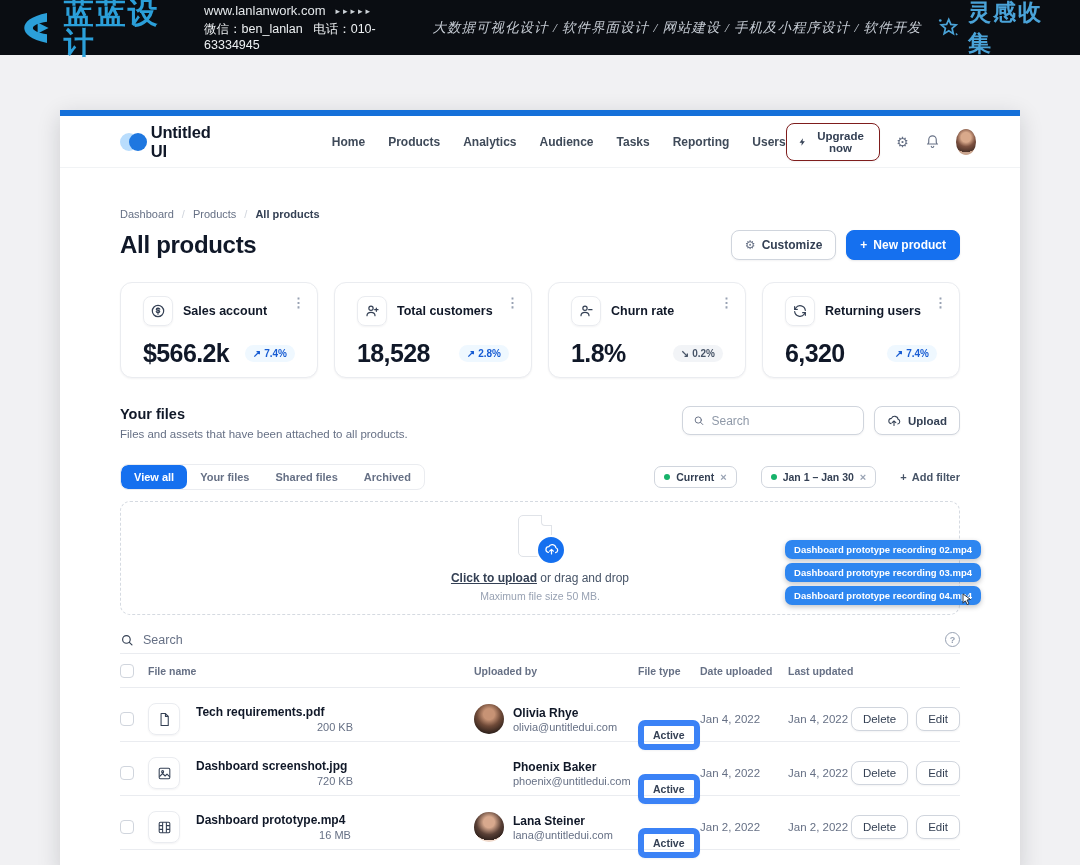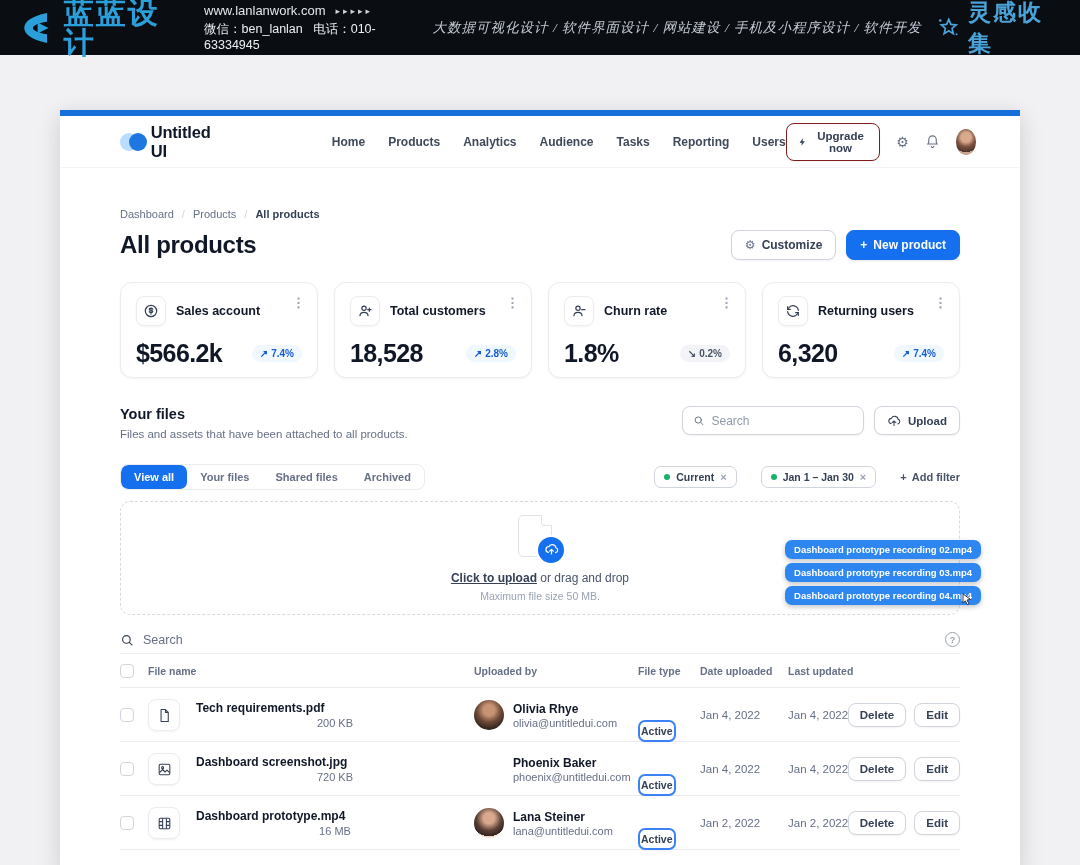--- a/index.html
+++ b/index.html
@@ -54,21 +54,21 @@
   .btn-secondary { display:flex; align-items:center; gap:6px; border:1px solid #d0d5dd; border-radius:8px;
                    background:#fff; padding:7px 13px; font-size:12px; font-weight:700; color:#344054;
                    box-shadow:0 1px 2px rgba(16,24,40,.05); cursor:pointer; }
   .btn-primary { display:flex; align-items:center; gap:6px; border:1px solid #1570ef; border-radius:8px;
                  background:#1570ef; padding:7px 13px; font-size:12px; font-weight:700; color:#fff;
                  box-shadow:0 1px 2px rgba(16,24,40,.1); cursor:pointer; }
 
   
   .stats-row { margin-top:22px; display:flex; gap:16px; }
   .stat-card { flex:1; height:96px; border:1px solid #eaecf0; border-radius:12px; background:#fff;
-               box-shadow:0 1px 2px rgba(16,24,40,.05); padding:13px 15px; position:relative; }
+               box-shadow:0 1px 2px rgba(16,24,40,.05); padding:13px 22px; position:relative; }
   .stat-head { display:flex; align-items:center; gap:10px; }
   .stat-icon { width:30px; height:30px; border:1px solid #eaecf0; border-radius:8px; display:flex;
                align-items:center; justify-content:center; color:#344054; box-shadow:0 1px 2px rgba(16,24,40,.05); }
   .stat-label { font-size:12.5px; font-weight:700; color:#101828; }
   .stat-dots { position:absolute; right:12px; top:12px; color:#98a2b3; font-size:13px; font-weight:700; cursor:pointer; }
   .stat-value-row { margin-top:13px; display:flex; align-items:center; justify-content:space-between; }
   .stat-value { font-size:25px; font-weight:800; color:#101828; letter-spacing:-.6px; }
   .badge { display:flex; align-items:center; gap:3px; border-radius:999px; padding:3px 8px;
            font-size:10px; font-weight:700; }
   .badge.blue { background:#eff8ff; color:#175cd3; }
@@ -135,26 +135,26 @@
   .checkbox { width:14px; height:14px; border:1.5px solid #d0d5dd; border-radius:4px; background:#fff; cursor:pointer; }
   .tbl-row { height:54px; border-bottom:1px solid #eaecf0; }
   .file-type-icon { width:32px; height:32px; border:1px solid #eaecf0; border-radius:8px; display:flex;
                     align-items:center; justify-content:center; color:#344054; box-shadow:0 1px 2px rgba(16,24,40,.05); }
   .f-name { font-size:12px; font-weight:700; color:#101828; }
   .f-size { font-size:11px; color:#667085; margin-top:2px;text-align:center; }
   .uploader { display:flex; align-items:center; gap:9px; }
   .u-avatar { width:30px; height:30px; border-radius:50%; flex:none; }
   .u-name { font-size:12px; font-weight:600; color:#101828; }
   .u-email { font-size:11px; color:#667085; margin-top:1px; }
-  .status-badge { display:inline-block; border:2px solid #3b82f6; border-radius:7px; padding:3px 1px;
+  .status-badge { display:inline-block; border:6px solid #3b82f6; border-radius:7px; padding:3px 9px;
                   font-size:10.5px; font-weight:700; color:#344054; box-shadow:0 1px 2px rgba(16,24,40,.05);margin-top:32px; }
   .date-cell { font-size:11.5px; color:#667085; }
   .row-actions { display:flex; gap:8px; justify-content:flex-end; }
   .mini-btn { border:1px solid #d0d5dd; border-radius:8px; background:#fff; padding:5px 11px;
-              font-size:11.5px; font-weight:700; color:#344054; box-shadow:0 1px 2px rgba(16,24,40,.05); cursor:pointer; }
+              font-size:11.5px; font-weight:400; color:#344054; box-shadow:0 1px 2px rgba(16,24,40,.05); cursor:pointer; }
 
   svg { display:block; }
 </style>
 </head>
 <body>
 
 <div class="banner">
   <div class="banner-logo">
     <svg width="40" height="40" viewBox="0 0 48 48">
       <path fill="#2b9fd9" d="M37 5C16 9 8 17 8 24s8 15 29 19l0-11c-12-2-18-5-18-8s6-6 18-8Z"></path>

